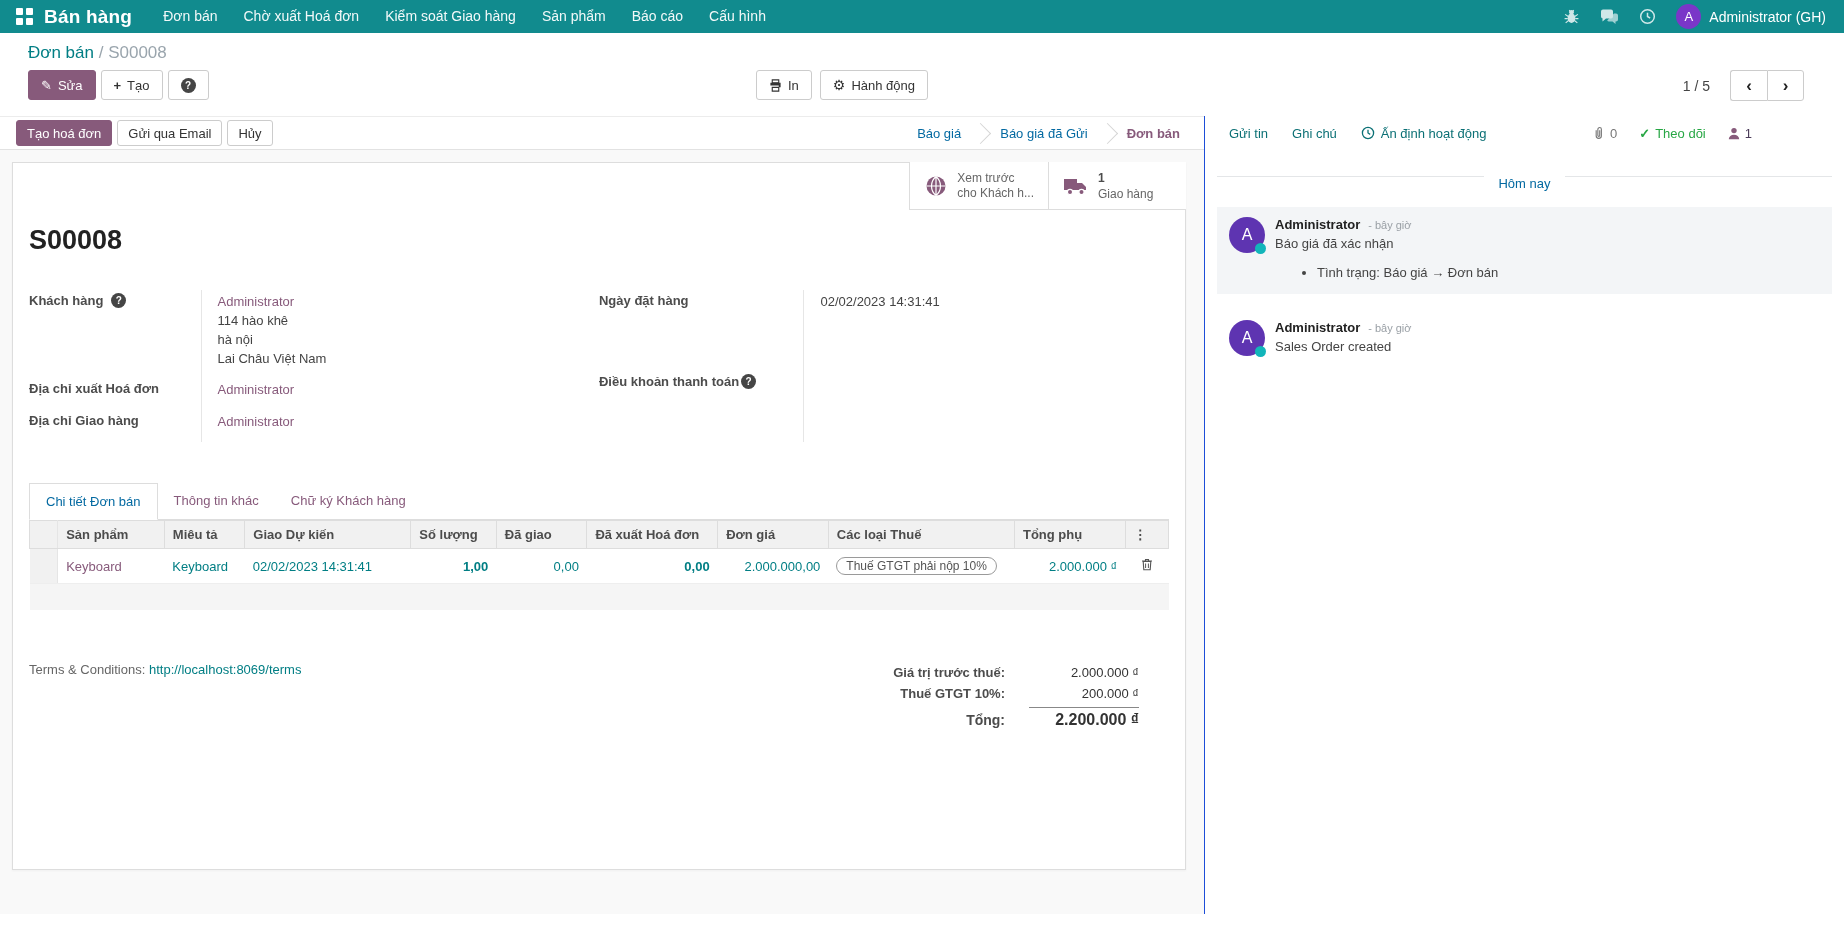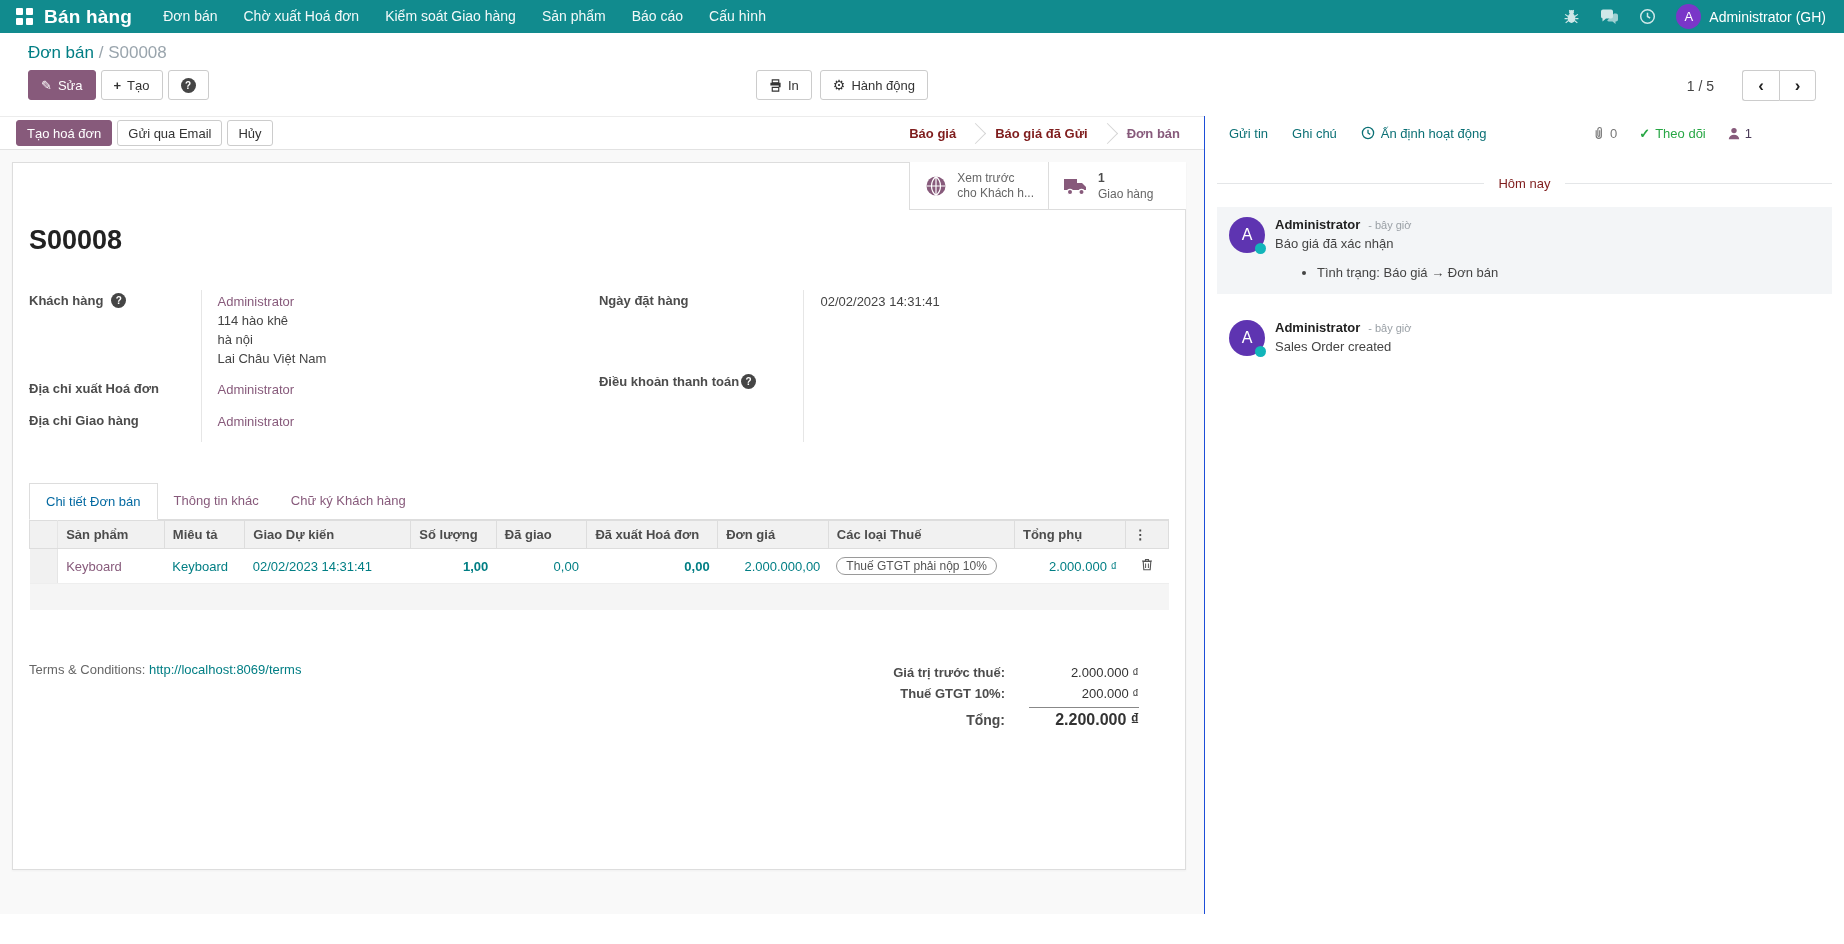--- a/index.html
+++ b/index.html
@@ -23,42 +23,42 @@
   .control-panel { padding:10px 28px 8px; }
   .breadcrumb { font-size:17px; }
   .bc-parent { color:#017e84; cursor:pointer; }
   .bc-sep, .bc-current { color:#9aa5ad; }
   .cp-buttons { position:relative; height:38px; margin-top:7px; }
   .btn { display:inline-flex; align-items:center; gap:6px; height:30px; padding:0 12px; font-size:13px;
     background:#fff; border:1px solid #ccc; border-radius:3px; color:#333; cursor:pointer; vertical-align:top; }
   .btn-primary { background:#875A7B; border-color:#875A7B; color:#fff; }
   .btn-group-left { position:absolute; left:0; top:0; display:flex; gap:5px; }
   .btn-group-mid { position:absolute; left:728px; top:0; display:flex; gap:8px; }
-  .pager { position:absolute; right:0; top:0; display:flex; align-items:center; gap:28px; }
+  .pager { position:absolute; right:12px; top:0; display:flex; align-items:center; gap:20px; }
   .pager-count { font-size:14px; color:#444; }
   .pager-btns { display:flex; }
   .pager-btn { width:37px; height:31px; background:#fff; border:1px solid #ccc; display:flex; align-items:center;
     justify-content:center; font-size:17px; font-weight:bold; color:#222; cursor:pointer; }
   .pager-btn:first-child { border-right:none; border-radius:3px 0 0 3px; }
   .pager-btn:last-child { border-radius:0 3px 3px 0; }
   .qmark { width:15px; height:15px; border-radius:50%; background:#454545; color:#fff; font-size:10px; font-weight:bold;
     display:inline-flex; align-items:center; justify-content:center; flex:0 0 auto; }
 
   
   .content { display:flex; height:798px; }
   .form-col { width:1204px; display:flex; flex-direction:column; background:#f9f9f9; }
   .chatter-col { flex:1; background:#fff; border-left:1px solid #1d4ed8; }
 
   
   .statusbar { height:34px; background:#fff; border-top:1px solid #ececec; border-bottom:1px solid #e2e2e2;
     display:flex; align-items:center; padding:0 8px 0 16px; }
   .sb-buttons { display:flex; gap:5px; }
   .btn-sm { height:26px; padding:0 10px; }
   .stages { margin-left:auto; display:flex; align-items:center; }
-  .stage { padding:0 16px; color:#7f1d1d; font-size:13px; cursor:pointer;font-weight:bold; }
+  .stage { padding:0 16px; color:#0369a1; font-size:13px; cursor:pointer; }
   .stage.active { color:#875A7B; font-weight:bold; }
   .stage-sep { width:15px; height:15px; border-top:1px solid #d5d5d5; border-right:1px solid #d5d5d5;
     transform:rotate(45deg); margin:0 -4px; }
 
   
   .form-main { flex:1; overflow:hidden; }
   .sheet { position:relative; margin:12px 18px 0 12px; height:708px; background:#fff;
     border:1px solid #ddd; box-shadow:0 1px 2px rgba(0,0,0,.04); padding:0 16px; }
   .smart-buttons { position:absolute; top:-1px; right:-1px; display:flex; }
   .smart-btn { display:flex; align-items:center; gap:9px; height:48px; padding:0 14px; background:#fff;
@@ -115,21 +115,21 @@
   
   .chatter-topbar { height:34px; display:flex; align-items:center; padding:0 24px; position:relative; }
   .chat-btn { display:flex; align-items:center; gap:6px; color:#0b7075; font-size:13px; margin-right:24px; cursor:pointer; }
   .follow-group { position:absolute; right:92px; display:flex; align-items:center; gap:22px; }
   .attach { display:flex; align-items:center; gap:5px; color:#777; cursor:pointer; }
   .follow { display:flex; align-items:center; gap:5px; color:#28a745; cursor:pointer; }
   .followers { display:flex; align-items:center; gap:5px; color:#4a3b59; cursor:pointer; }
   .followers .ficon { color:#875A7B; }
 
   .thread { padding:26px 12px 0; }
-  .date-divider { display:flex; align-items:center; color:#7f1d1d; font-size:13px; margin-bottom:16px; }
+  .date-divider { display:flex; color:#0369a1; font-size:13px; margin-bottom:16px; }
   .date-divider::before, .date-divider::after { content:""; flex:1; border-top:1px solid #e4e6e8; }
   .date-divider span { padding:0 14px; }
   .message { display:flex; gap:10px; padding:10px 12px; }
   .message.highlight { background:#f3f5f7; }
   .msg-avatar { position:relative; width:36px; height:36px; flex:0 0 auto; }
   .msg-avatar .circle { width:36px; height:36px; border-radius:50%; background:#5e34b1; color:#fff; font-size:16px;
     display:flex; align-items:center; justify-content:center; }
   .msg-avatar .dot { position:absolute; right:-1px; bottom:-1px; width:11px; height:11px; border-radius:50%; background:#12b5ba; }
   .msg-head { display:flex; align-items:baseline; gap:8px; }
   .msg-author { font-weight:bold; color:#222; font-size:13px; cursor:pointer; }

